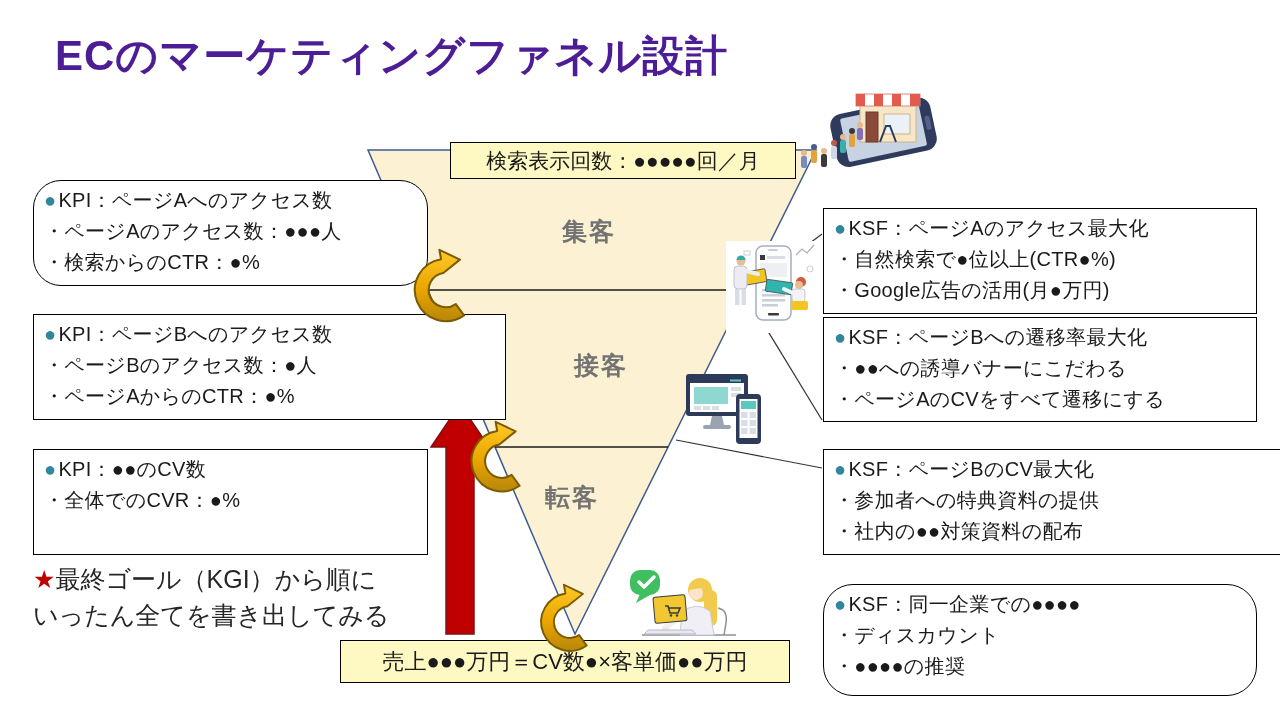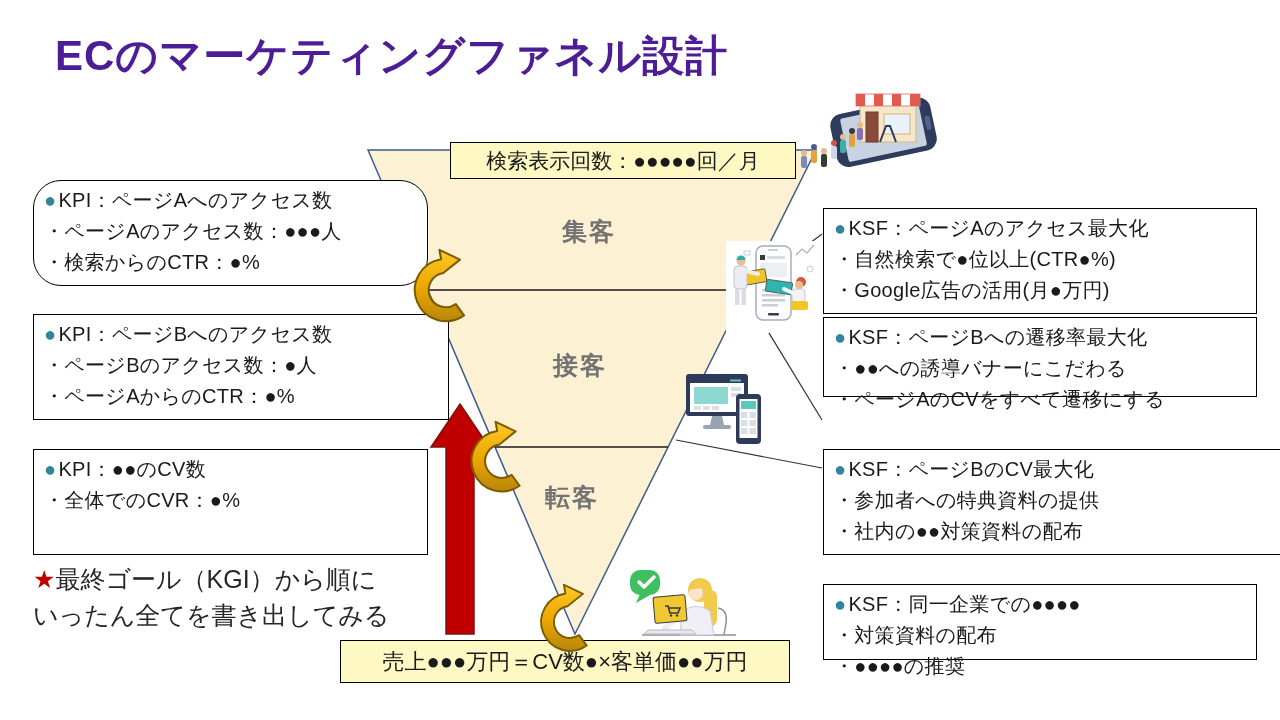--- a/index.html
+++ b/index.html
@@ -36,64 +36,64 @@
     <polygon points="368,150 816,150 575,634" fill="#FCF1D3" stroke="#3E5C8F" stroke-width="1.5"></polygon>
     <line x1="428" y1="290" x2="746" y2="290" stroke="#1a1a1a" stroke-width="1.3"></line>
     <line x1="495" y1="447" x2="668" y2="447" stroke="#1a1a1a" stroke-width="1.3"></line>
     <line x1="790" y1="258" x2="822" y2="234" stroke="#333" stroke-width="1.2"></line>
     <line x1="755" y1="310" x2="822" y2="420" stroke="#333" stroke-width="1.2"></line>
     <line x1="676" y1="440" x2="822" y2="468" stroke="#333" stroke-width="1.2"></line>
     <polygon points="460,404 489,447 474,447 474,634 446,634 446,447 431,447" fill="#C00000" stroke="#7F1010" stroke-width="1.5"></polygon>
   </svg>
 
   <div class="stage-label" style="left:589px;top:231px;">集客</div>
-  <div class="stage-label" style="left:580px;top:365px;">接客</div>
+  <div class="stage-label" style="left:601px;top:365px;">接客</div>
   <div class="stage-label" style="left:572px;top:497px;">転客</div>
 
   <div class="cbox" style="left:450px;top:142px;width:346px;height:37px;">
     <span>検索表示回数：●●●●●回／月</span>
   </div>
 
   <div class="cbox" style="left:340px;top:640px;width:450px;height:43px;font-size:22px;">
     <span>売上●●●万円＝CV数●×客単価●●万円</span>
   </div>
 
   <div class="box" style="left:33px;top:180px;width:395px;height:106px;border-radius:28px;">
     <div class="bt"><span class="dot">●</span><span>KPI：ページAへのアクセス数</span></div>
     <div class="bi">・ページAのアクセス数：●●●人</div>
     <div class="bi">・検索からのCTR：●%</div>
   </div>
-  <div class="box" style="left:33px;top:314px;width:416px;height:106px;">
+  <div class="box" style="left:33px;top:314px;width:473px;height:106px;">
     <div class="bt"><span class="dot">●</span><span>KPI：ページBへのアクセス数</span></div>
     <div class="bi">・ページBのアクセス数：●人</div>
     <div class="bi">・ページAからのCTR：●%</div>
   </div>
   <div class="box" style="left:33px;top:449px;width:395px;height:106px;">
     <div class="bt"><span class="dot">●</span><span>KPI：●●のCV数</span></div>
     <div class="bi">・全体でのCVR：●%</div>
   </div>
 
   <div class="box" style="left:823px;top:180px;width:434px;height:106px;margin-top:28px;">
     <div class="bt"><span class="dot">●</span><span>KSF：ページAのアクセス最大化</span></div>
     <div class="bi">・自然検索で●位以上(CTR●%)</div>
     <div class="bi">・Google広告の活用(月●万円)</div>
   </div>
-  <div class="box" style="left:823px;top:317px;width:434px;height:80px;">
+  <div class="box" style="left:823px;top:317px;width:434px;height:105px;">
     <div class="bt"><span class="dot">●</span><span>KSF：ページBへの遷移率最大化</span></div>
     <div class="bi">・●●への誘導バナーにこだわる</div>
     <div class="bi">・ページAのCVをすべて遷移にする</div>
   </div>
   <div class="box" style="left:823px;top:449px;width:522px;height:106px;">
     <div class="bt"><span class="dot">●</span><span>KSF：ページBのCV最大化</span></div>
     <div class="bi">・参加者への特典資料の提供</div>
     <div class="bi">・社内の●●対策資料の配布</div>
   </div>
-  <div class="box" style="left:823px;top:584px;width:434px;height:76px;">
+  <div class="box" style="left:823px;top:584px;width:434px;height:112px;border-radius:30px;">
     <div class="bt"><span class="dot">●</span><span>KSF：同一企業での●●●●</span></div>
-    <div class="bi">・対策資料の配布</div>
+    <div class="bi">・ディスカウント</div>
     <div class="bi">・●●●●の推奨</div>
   </div>
 
   <div class="note">
     <div><span class="star">★</span><span>最終ゴール（KGI）から順に</span></div>
     <div>いったん全てを書き出してみる</div>
   </div>
 
   <svg class="overlay" width="1280" height="720" viewBox="0 0 1280 720">
     <defs>

